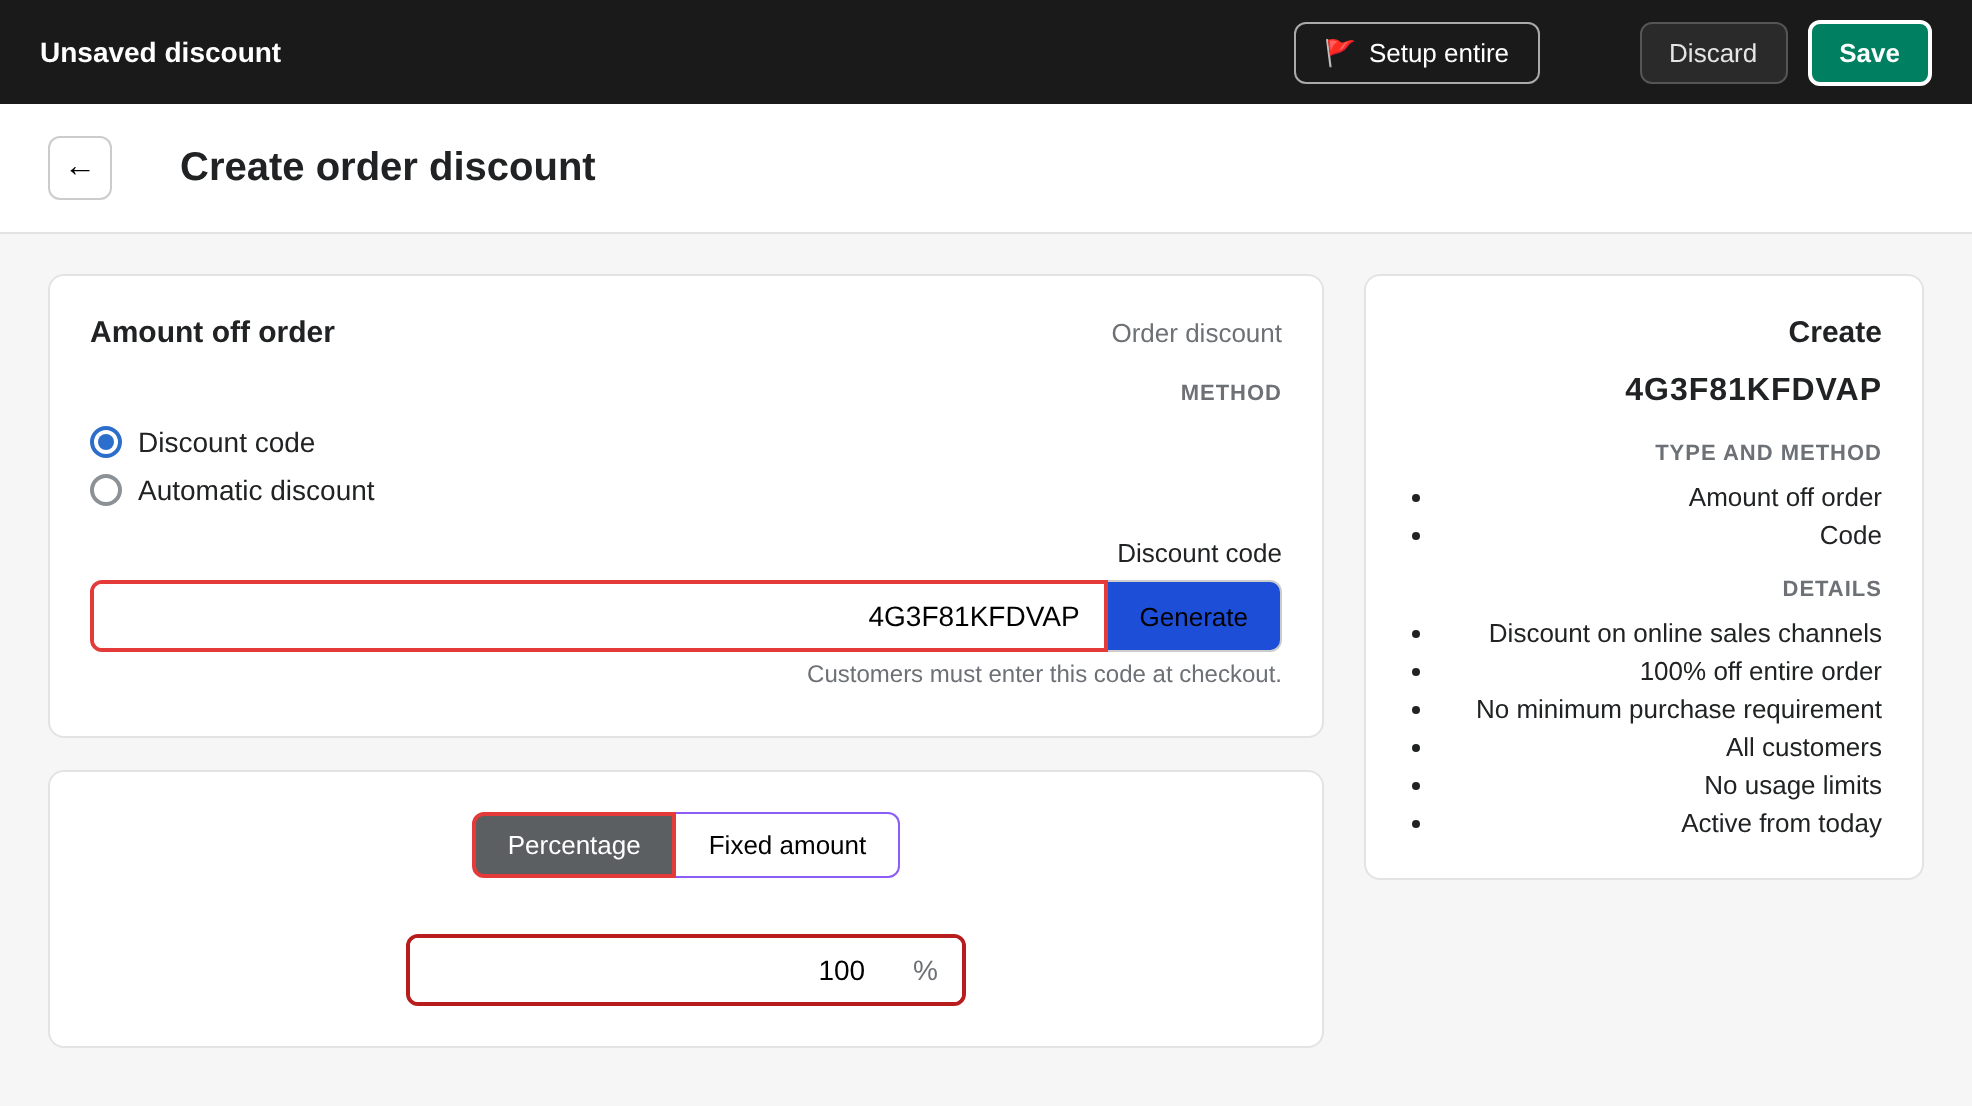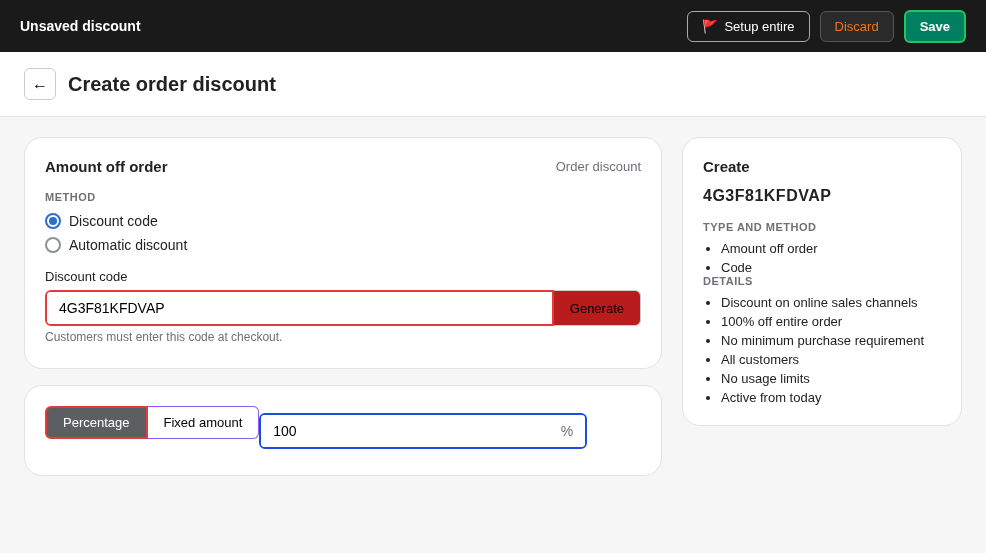--- a/index.html
+++ b/index.html
@@ -1,60 +1,60 @@
 <!DOCTYPE html>
 <html><head>
   <meta charset="utf-8">
   <style>
-    * { box-sizing: border-box; margin: 0; padding: 0; }
+    * { box-sizing: border-box; margin: 0; padding: 0; text-align: right; }
     body { font-family: -apple-system, BlinkMacSystemFont, 'Segoe UI', sans-serif; background: #f6f6f7; color: #202223; font-size: 14px; }
 
     
     .topbar {
       background: #1a1a1a;
       color: #fff;
       display: flex;
       align-items: center;
       justify-content: space-between;
       padding: 0 20px;
       height: 52px;
     }
     .topbar-title { font-weight: 600; font-size: 14px; color: #fff; }
     .topbar-actions { display: flex; gap: 10px; align-items: center; }
     .btn { padding: 7px 14px; border-radius: 6px; border: 1px solid #ccc; background: #fff; cursor: pointer; font-size: 13px; font-weight: 500; }
     .btn-setup { background: transparent; border: 1px solid #aaa; color: #fff; display: flex; align-items: center; gap: 6px; }
-    .btn-discard { background: #2a2a2a; border: 1px solid #555; color: #f97316; }
-    .btn-save { background: #008060; border: 2px solid #22c55e; color: #fff; font-weight: 600; }
+    .btn-discard { background: #2a2a2a; border: 1px solid #555; color: #e5e5e5; margin-left: 40px; }
+    .btn-save { background: #008060; border: 2px solid #ffffff; color: #fff; font-weight: 600; }
 
     
     .page-header {
       background: #fff;
       border-bottom: 1px solid #e1e3e5;
       padding: 16px 24px;
       display: flex;
       align-items: center;
       gap: 12px;
     }
     .back-btn { width: 32px; height: 32px; border: 1px solid #ccc; border-radius: 6px; background: #fff; cursor: pointer; display: flex; align-items: center; justify-content: center; font-size: 16px; }
-    .page-title { font-size: 20px; font-weight: 600; }
+    .page-title { font-size: 20px; font-weight: 600; margin-left: 22px; }
 
     
     .main-content {
       padding: 20px 24px;
       display: flex;
       gap: 20px;
       max-width: 986px;
     }
     .left-panel { flex: 1; display: flex; flex-direction: column; gap: 16px; }
     .right-panel { width: 280px; }
 
     
     .card {
       background: #fff;
-      border-radius: 18px;
+      border-radius: 8px;
       border: 1px solid #e1e3e5;
       padding: 20px;
     }
     .card-header {
       display: flex;
       justify-content: space-between;
       align-items: center;
       margin-bottom: 16px;
     }
     .card-title { font-size: 15px; font-weight: 600; }
@@ -104,21 +104,21 @@
       border: none;
       outline: none;
       font-size: 14px;
       font-family: inherit;
     }
     .generate-btn {
       padding: 8px 16px;
       border: 1px solid #ccc;
       border-left: none;
       border-radius: 0 6px 6px 0;
-      background: #b91c1c;
+      background: #1d4ed8;
       cursor: pointer;
       font-size: 13px;
       white-space: nowrap;
     }
     .field-hint { font-size: 12px; color: #6d7175; margin-top: 4px; }
 
     
     .value-card { }
     .toggle-group { display: flex; gap: 0; margin-bottom: 16px; }
     .toggle-btn {
@@ -132,46 +132,46 @@
     .toggle-btn:first-child { border-radius: 6px 0 0 6px; }
     .toggle-btn:last-child { border-radius: 0 6px 6px 0; border-left: none; }
     .toggle-btn.active {
       background: #5c5f62;
       color: #fff;
       border-color: #5c5f62;
       border: 2px solid #e53a3a;
     }
 
     .percent-input-wrapper {
-      border: 2px solid #1d4ed8;
+      border: 2px solid #b91c1c;
       border-radius: 6px;
       display: flex;
       align-items: center;
       overflow: hidden;
-      width: 328px;
+      width: 280px;
     }
     .percent-input {
       flex: 1;
       padding: 8px 12px;
       border: none;
       outline: none;
       font-size: 14px;
       font-family: inherit;
     }
     .percent-suffix {
       padding: 8px 12px;
       color: #6d7175;
       font-size: 14px;
       background: #fff;
     }
 
     
     .summary-title { font-size: 15px; font-weight: 600; margin-bottom: 12px; }
     .summary-code { font-size: 16px; font-weight: 700; margin-bottom: 16px; letter-spacing: 0.5px; }
-    .summary-section-label { font-size: 11px; font-weight: 600; color: #6d7175; text-transform: uppercase; letter-spacing: 0.5px; margin-bottom: 8px; }
+    .summary-section-label { font-size: 11px; font-weight: 600; color: #6d7175; text-transform: uppercase; letter-spacing: 0.5px; margin-bottom: 8px; margin-top: 14px; }
     .summary-list { list-style: disc; padding-left: 18px; display: flex; flex-direction: column; gap: 4px; }
     .summary-list li { font-size: 13px; color: #202223; }
   </style>
 </head>
 <body>
 
 <div class="topbar">
   <span class="topbar-title">Unsaved discount</span>
   <div class="topbar-actions">
     <button class="btn btn-setup">
@@ -217,21 +217,21 @@
           <div class="code-input-wrapper">
             <input class="code-input" type="text" value="4G3F81KFDVAP" style="">
           </div>
           <button class="generate-btn">Generate</button>
         </div>
         <div class="field-hint">Customers must enter this code at checkout.</div>
       </div>
     </div>
 
     <div class="card value-card">
-      <div style="display:flex; align-items:center; ">
+      <div style="display:flex; align-items:center; gap:12px;flex-direction:column;">
         <div class="toggle-group">
           <button class="toggle-btn active">Percentage</button>
           <button class="toggle-btn">Fixed amount</button>
         </div>
         <div class="percent-input-wrapper">
           <input class="percent-input" type="text" value="100" style="">
           <span class="percent-suffix">%</span>
         </div>
       </div>
     </div>

